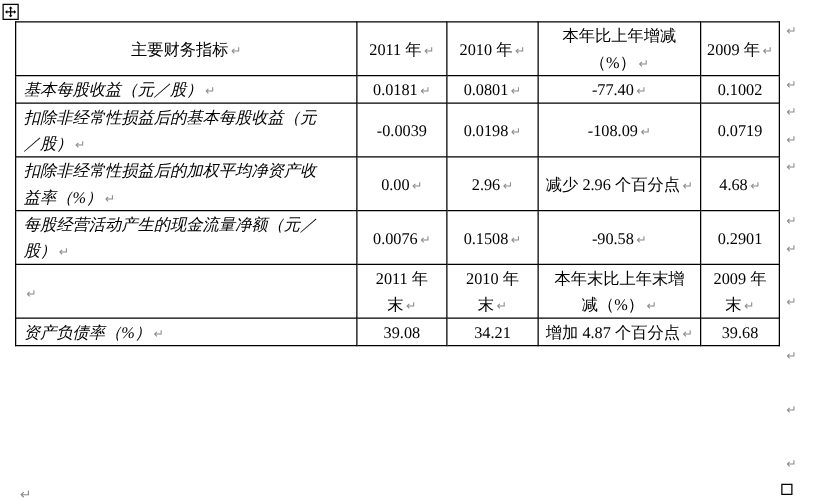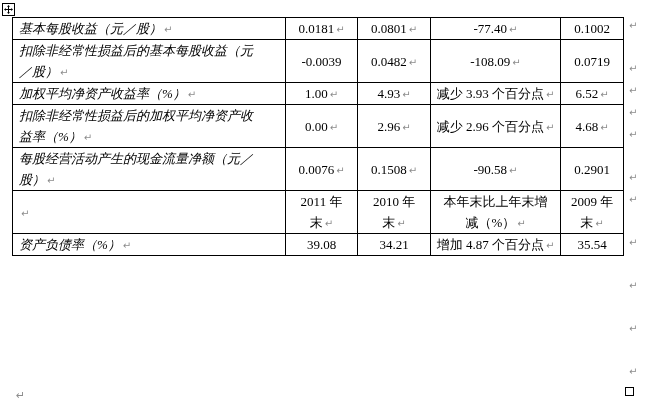--- a/index.html
+++ b/index.html
@@ -105,40 +105,41 @@
   <table id="fin-table">
     <colgroup>
       <col style="width:273px">
       <col style="width:72px">
       <col style="width:73px">
       <col style="width:130px">
       <col style="width:63px">
     </colgroup>
     <tbody id="fin-tbody">
         <tr>
+          <td class="hdr"><span class="ct">主要财务指标</span><span class="mk">↵</span></td>
+          <td class="hdr"><span class="ct">2011 年</span><span class="mk">↵</span></td>
+          <td class="hdr"><span class="ct">2010 年</span><span class="mk">↵</span></td>
+          <td class="hdr"><span class="ct">本年比上年增减
+（%）</span><span class="mk">↵</span></td>
+          <td class="hdr"><span class="ct">2009 年</span><span class="mk">↵</span></td>
+        </tr>
+        <tr>
           <td class="c-label"><span class="ct">基本每股收益（元／股）</span><span class="mk">↵</span></td>
           <td class="c-num"><span class="ct">0.0181</span><span class="mk">↵</span></td>
           <td class="c-num"><span class="ct">0.0801</span><span class="mk">↵</span></td>
           <td class="c-num"><span class="ct">-77.40</span><span class="mk">↵</span></td>
           <td class="c-num"><span class="ct">0.1002</span></td>
         </tr>
         <tr>
           <td class="c-label"><span class="ct">扣除非经常性损益后的基本每股收益（元
 ／股）</span><span class="mk">↵</span></td>
           <td class="c-num"><span class="ct">-0.0039</span></td>
-          <td class="c-num"><span class="ct">0.0482</span><span class="mk">↵</span></td>
+          <td class="c-num"><span class="ct">0.0198</span><span class="mk">↵</span></td>
           <td class="c-num"><span class="ct">-108.09</span><span class="mk">↵</span></td>
           <td class="c-num"><span class="ct">0.0719</span></td>
-        </tr>
-        <tr>
-          <td class="c-label"><span class="ct">加权平均净资产收益率（%）</span><span class="mk">↵</span></td>
-          <td class="c-num"><span class="ct">1.00</span><span class="mk">↵</span></td>
-          <td class="c-num"><span class="ct">4.93</span><span class="mk">↵</span></td>
-          <td class="c-center"><span class="ct">减少 3.93 个百分点</span><span class="mk">↵</span></td>
-          <td class="c-num"><span class="ct">6.52</span><span class="mk">↵</span></td>
         </tr>
         <tr>
           <td class="c-label"><span class="ct">扣除非经常性损益后的加权平均净资产收
 益率（%）</span><span class="mk">↵</span></td>
           <td class="c-num"><span class="ct">0.00</span><span class="mk">↵</span></td>
           <td class="c-num"><span class="ct">2.96</span><span class="mk">↵</span></td>
           <td class="c-center"><span class="ct">减少 2.96 个百分点</span><span class="mk">↵</span></td>
           <td class="c-num"><span class="ct">4.68</span><span class="mk">↵</span></td>
         </tr>
         <tr>
@@ -158,21 +159,21 @@
           <td class="hdr"><span class="ct">本年末比上年末增
 减（%）</span><span class="mk">↵</span></td>
           <td class="hdr"><span class="ct">2009 年
 末</span><span class="mk">↵</span></td>
         </tr>
         <tr>
           <td class="c-label"><span class="ct">资产负债率（%）</span><span class="mk">↵</span></td>
           <td class="c-num"><span class="ct">39.08</span></td>
           <td class="c-num"><span class="ct">34.21</span></td>
           <td class="c-center"><span class="ct">增加 4.87 个百分点</span><span class="mk">↵</span></td>
-          <td class="c-num"><span class="ct">35.54</span></td>
+          <td class="c-num"><span class="ct">39.68</span></td>
         </tr>
       </tbody>
   </table>
 
   <div id="row-end-marks">
       <span class="mk row-end" style="top: 21px;">↵</span>
       <span class="mk row-end" style="top: 64px;">↵</span>
       <span class="mk row-end" style="top: 86px;">↵</span>
       <span class="mk row-end" style="top: 108px;">↵</span>
       <span class="mk row-end" style="top: 130px;">↵</span>

